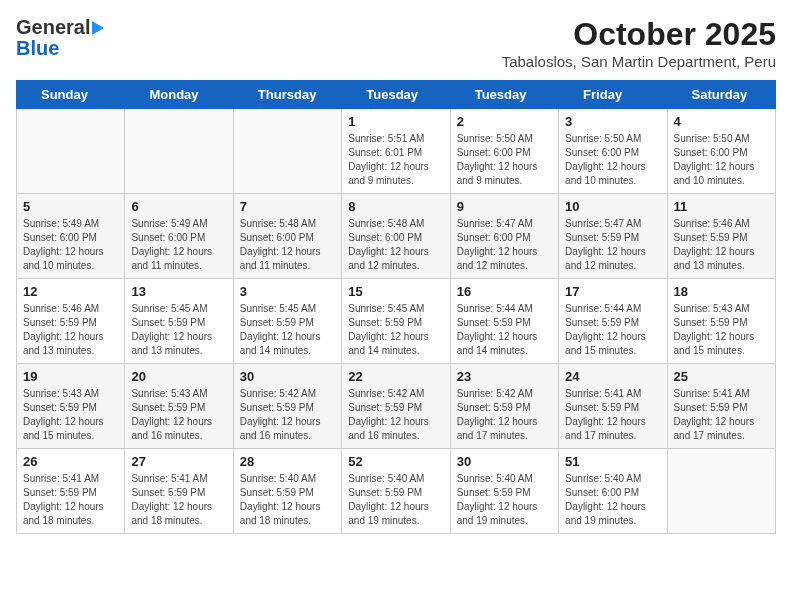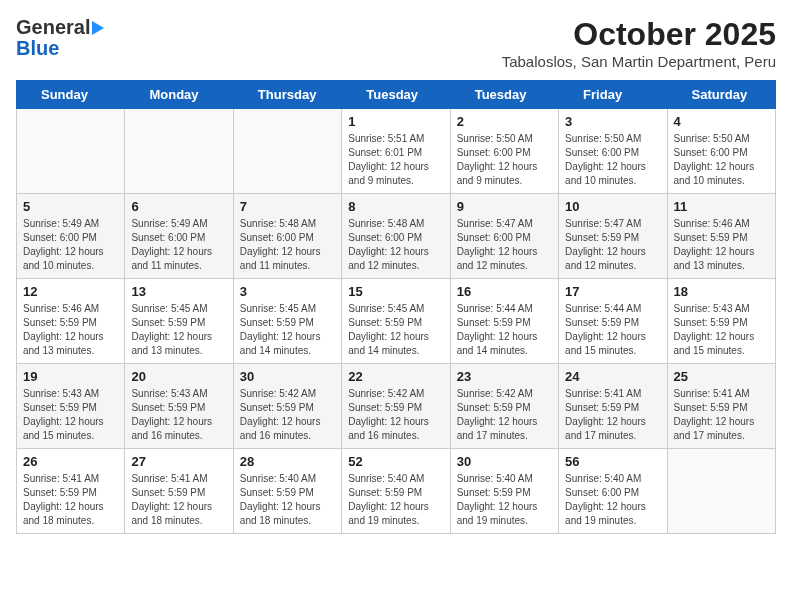--- a/index.html
+++ b/index.html
@@ -326,21 +326,21 @@
 and 19 minutes.</div>
         </td>
         <td>
           <div class="day-number">30</div>
           <div class="day-info" style="white-space: pre-line;">Sunrise: 5:40 AM
 Sunset: 5:59 PM
 Daylight: 12 hours
 and 19 minutes.</div>
         </td>
         <td>
-          <div class="day-number">56</div>
+          <div class="day-number">51</div>
           <div class="day-info" style="white-space: pre-line;">Sunrise: 5:40 AM
 Sunset: 6:00 PM
 Daylight: 12 hours
 and 19 minutes.</div>
         </td>
         <td class="empty"></td>
       </tr>
     </tbody>
 </table>
 

